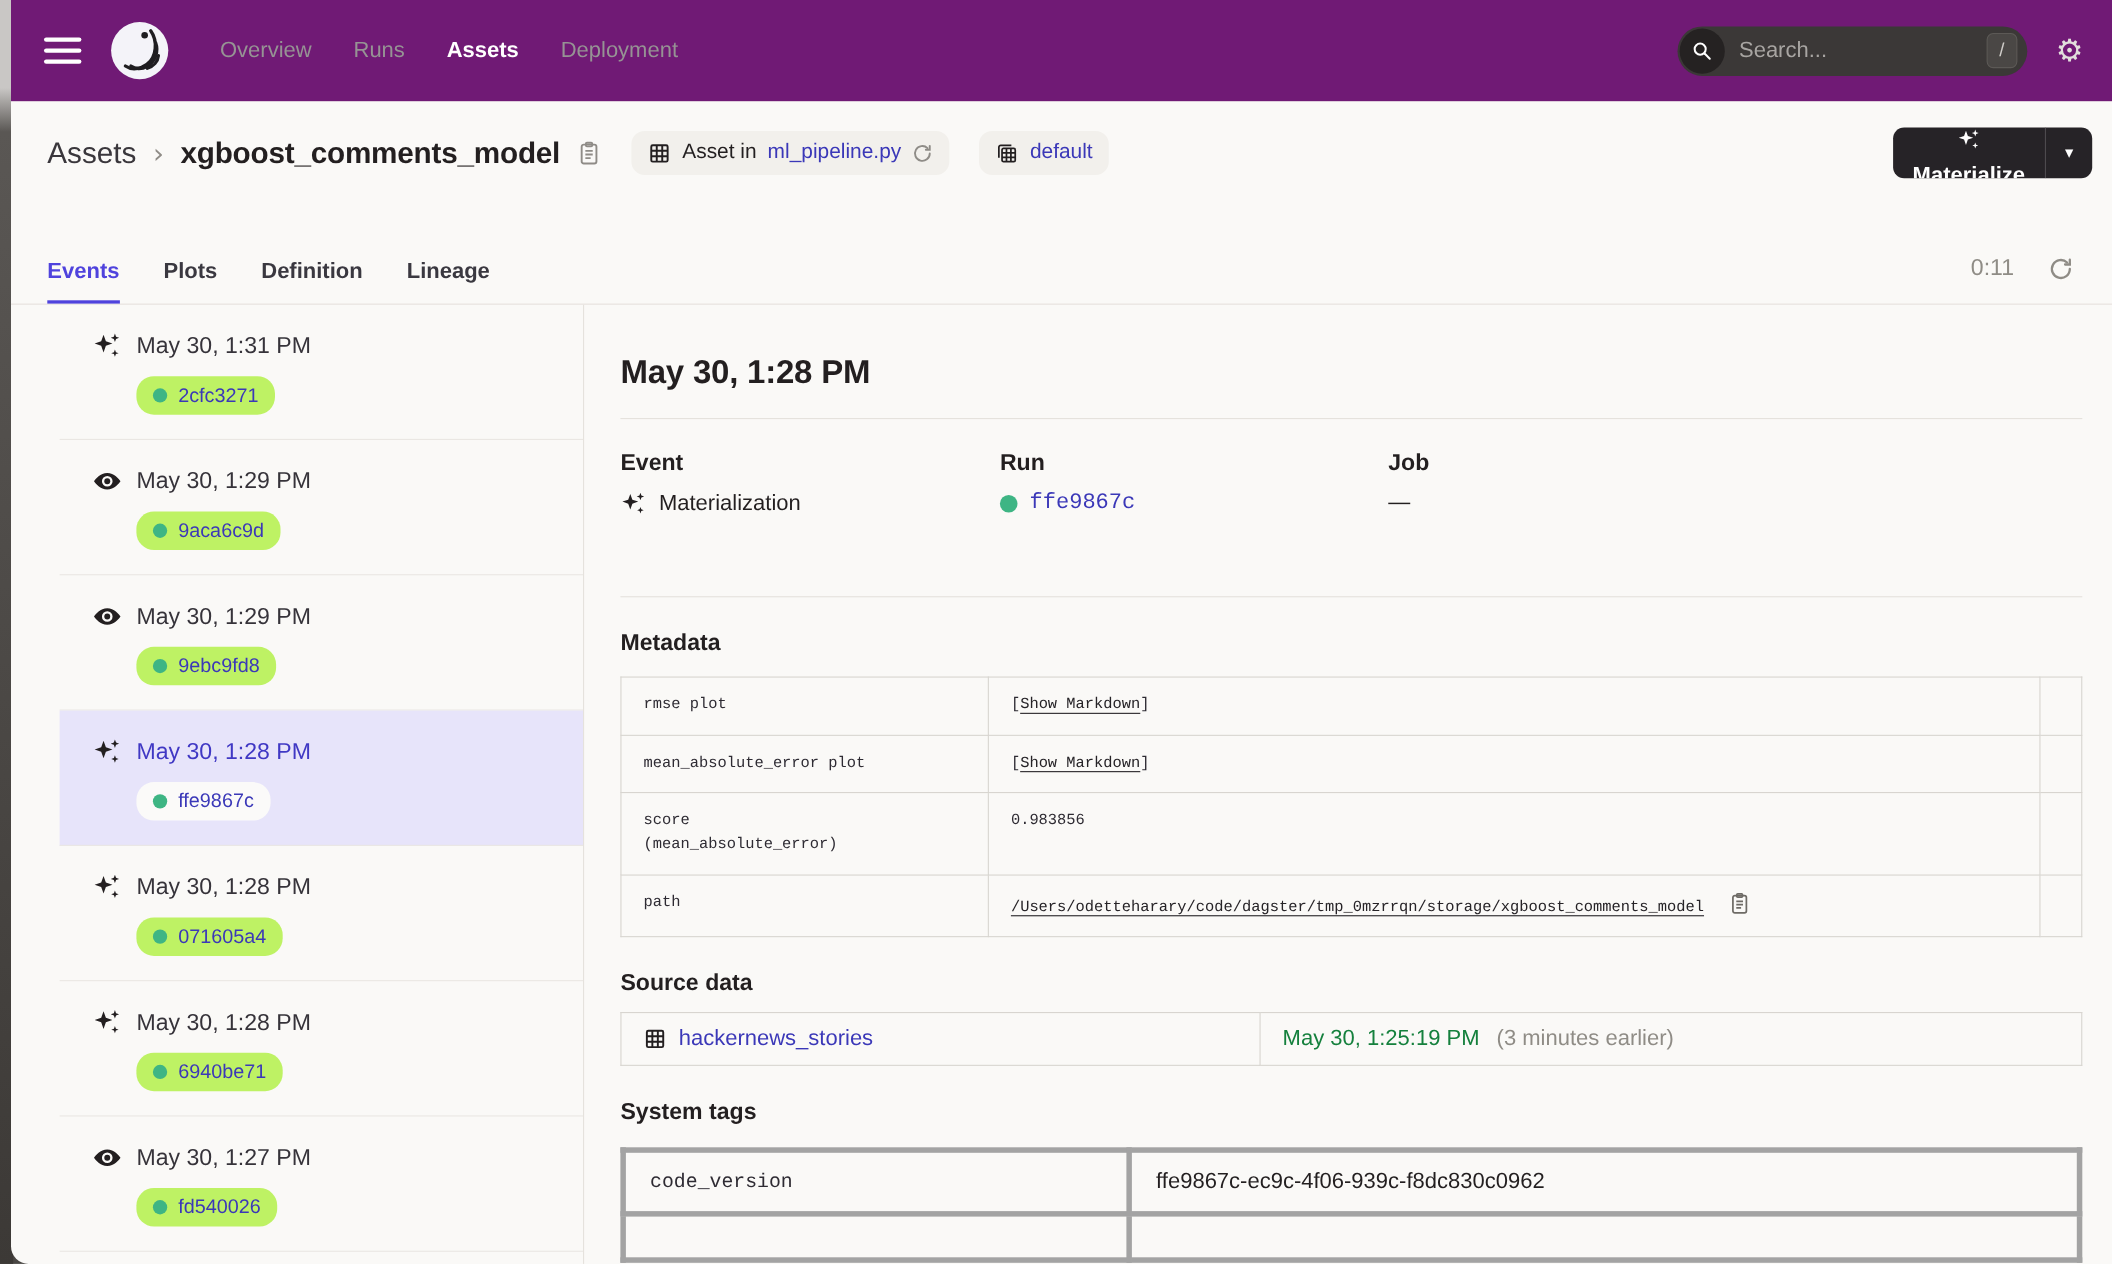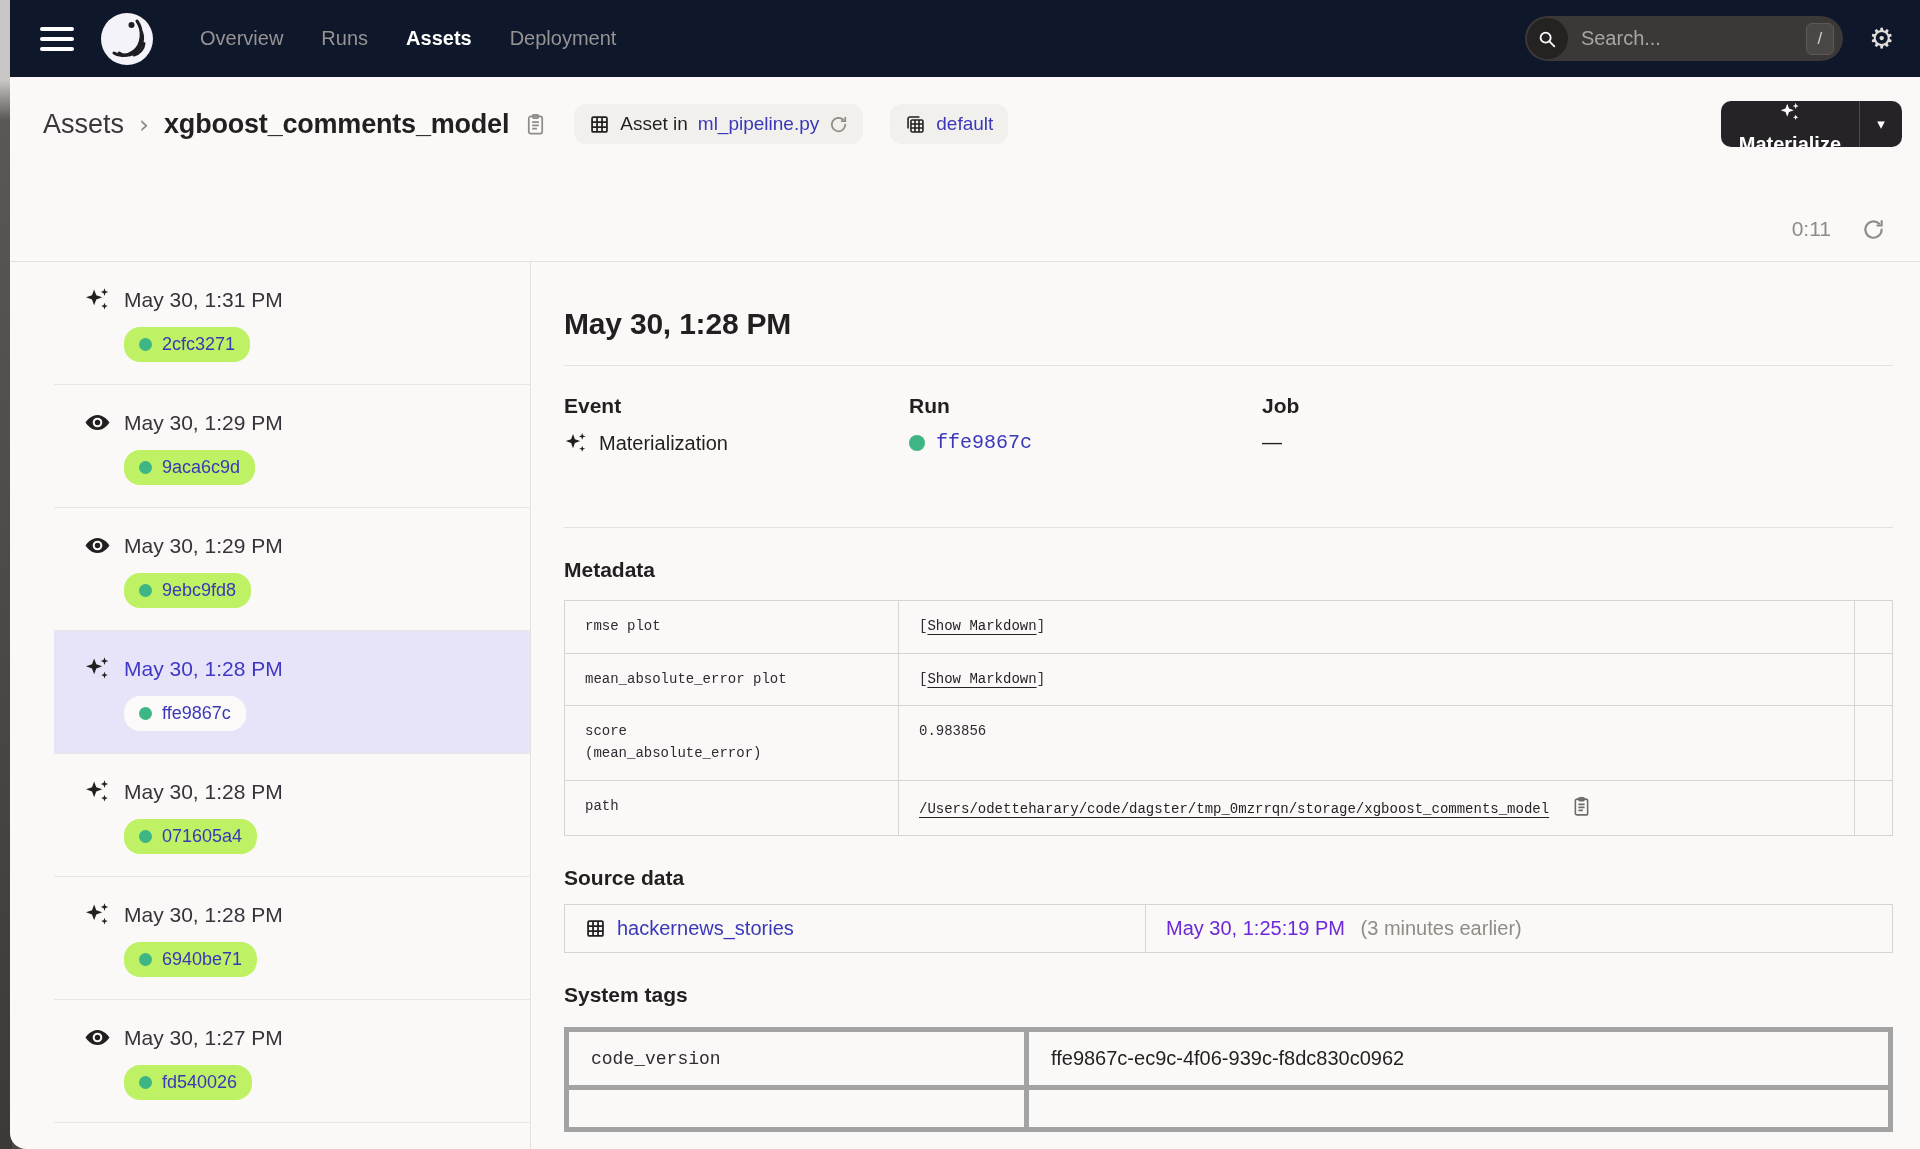--- a/index.html
+++ b/index.html
@@ -9,21 +9,21 @@
   .backdrop-strip { position:absolute; left:0; top:0; width:12px; height:100%;
     background:linear-gradient(180deg,#c9c7c5 0,#c9c7c5 80px,#5a5754 120px,#3c3936 100%); }
 
   .app { position:absolute; left:10px; top:0; width:1910px; height:1149px;
     background:#faf9f7; border-bottom-left-radius:16px; overflow:hidden;
     display:flex; flex-direction:column; }
 
   .glyph { font-family:"DejaVu Sans",sans-serif; }
 
   
-  .navbar { height:77px; background:#0f172a; display:flex; align-items:center;
+  .navbar { height:92px; background:#701a75; display:flex; align-items:center;
     padding:0 26px 0 30px; flex-shrink:0; }
   .hamburger { width:34px; display:flex; flex-direction:column; gap:6px; cursor:pointer; }
   .hamburger span { height:4px; background:#ffffff; border-radius:2px; }
   .logo { width:54px; height:54px; margin-left:26px; }
   .logo svg { width:100%; height:100%; display:block; }
   .nav-links { display:flex; gap:38px; margin-left:46px; }
   .nav-link { font-size:20px; color:#969394; cursor:pointer; }
   .nav-link.active { color:#ffffff; font-weight:700; }
   .nav-spacer { flex:1; }
   .search-pill { width:318px; height:45px; background:#3b3837; border-radius:23px;
@@ -107,21 +107,21 @@
   .meta-extra { width:38px; padding:0 !important; }
   .meta-link { color:#262327; text-decoration:underline; text-underline-offset:4px; cursor:pointer; }
   .copy-inline { width:21px; height:21px; color:#6e6b66; margin-left:13px; vertical-align:-4px; cursor:pointer; display:inline-block; }
   .copy-inline svg { width:100%; height:100%; display:block; }
 
   .source-table { margin-top:14px; font-size:20px; color:#231f20; }
   .source-table td { border:1px solid #d8d5d0; padding:12px 20px; vertical-align:middle; }
   .src-asset-cell { width:581px; }
   .src-asset { display:flex; align-items:center; gap:11px; }
   .src-link { color:#3b38b8; cursor:pointer; }
-  .src-time { color:#6d28d9; cursor:pointer;text-align:right; }
+  .src-time { color:#15803d; cursor:pointer;text-align:right; }
   .src-rel { color:#8f8c86; margin-left:10px; }
 
   .st-table { margin-top:20px; font-size:20px; color:#231f20; }
   .st-table td { border:5px solid #a3a3a3; padding:15px 22px; vertical-align:middle; }
   .st-key { width:460px; font-family:"Liberation Mono",monospace; font-size:18px; color:#2e2b33; }
   .st-partial td { height:42px; }
 </style>
 </head>
 <body>
 
@@ -212,20 +212,27 @@
           </svg>
         </span>
         <span>Materialize</span>
       </span>
       <span class="mat-divider"></span>
       <span class="mat-caret glyph">▾</span>
     </div>
   </div>
 
   <div class="tabs-row">
+    <div style="display:flex;">
+
+    <span class="tab active">Events</span>
+        <span class="tab">Plots</span>
+        <span class="tab">Definition</span>
+        <span class="tab">Lineage</span>
+      </div>
     <div class="tabs-right">
       <span>0:11</span>
       <span class="icon refresh-md">
         <svg viewBox="0 0 24 24" fill="none" stroke="currentColor" stroke-width="2.2" stroke-linecap="round">
           <path d="M20.5 12a8.5 8.5 0 1 1-2.6-6.1"></path>
             <path d="M20.5 3.3v4.5h-4.5"></path>
         </svg>
       </span>
     </div>
   </div>

